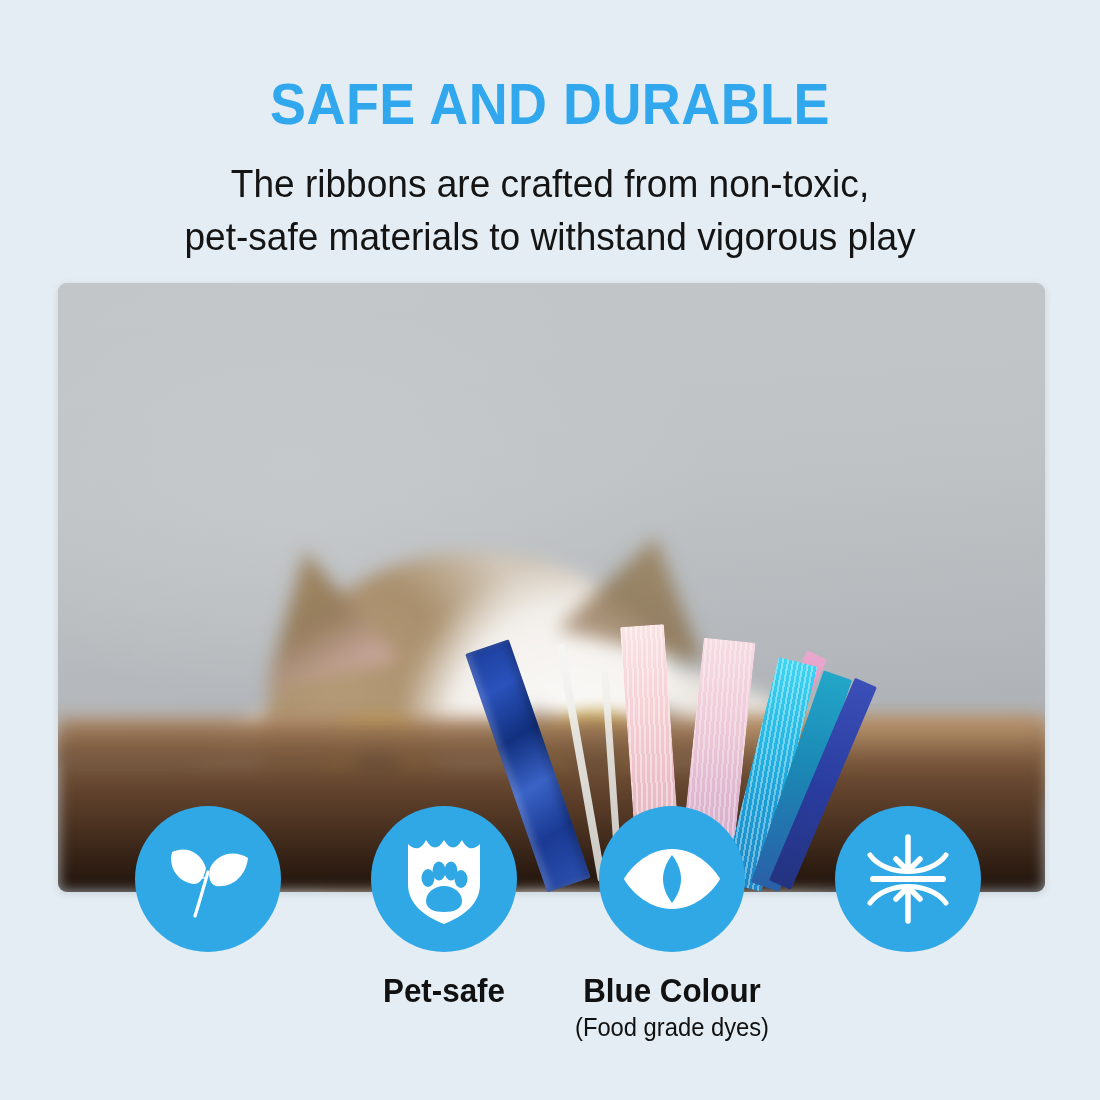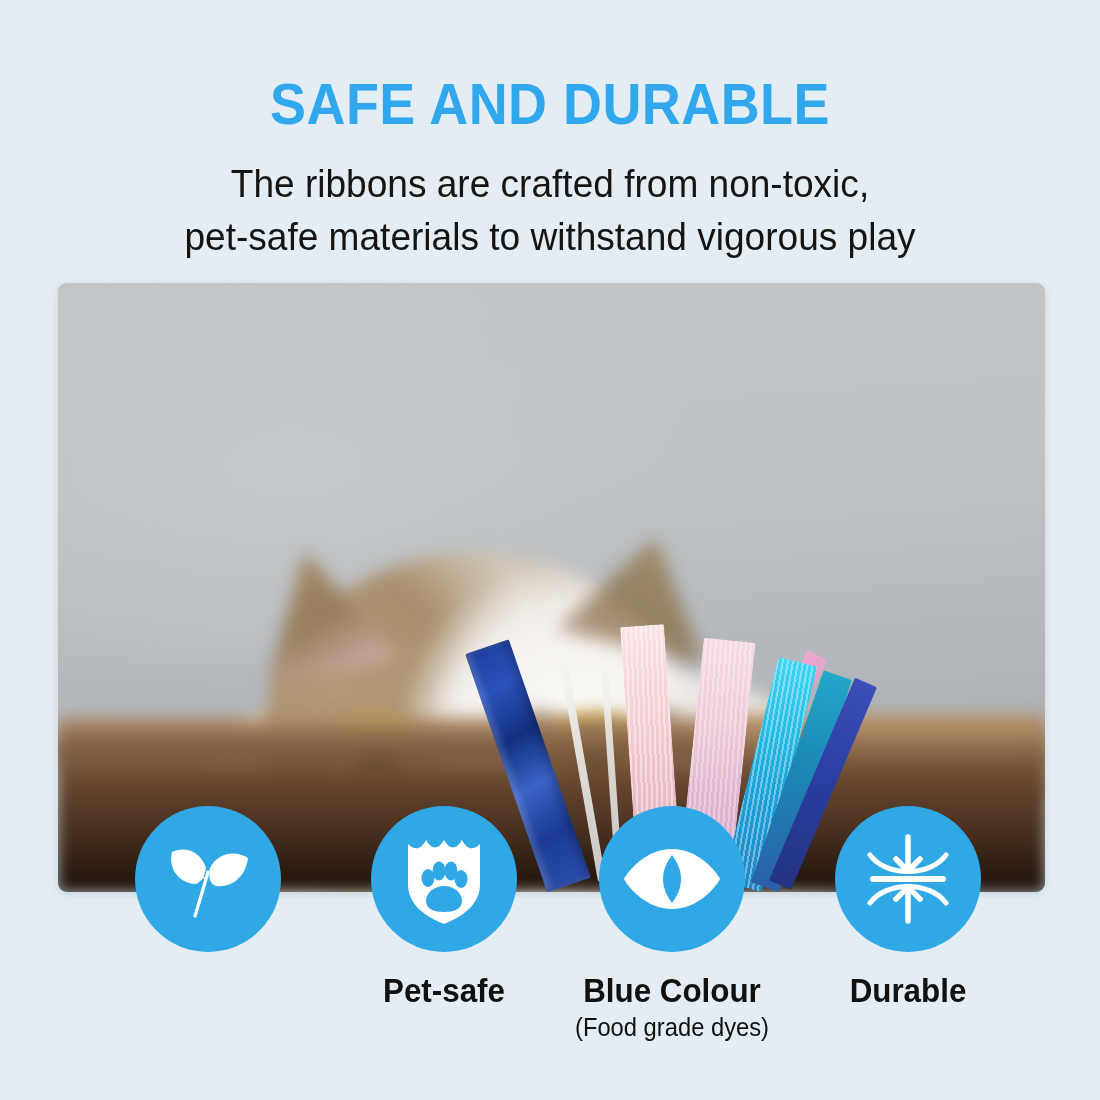--- a/index.html
+++ b/index.html
@@ -376,19 +376,15 @@
     <div class="label-group" style="left:552px; width:240px;">
       <div class="label-title">Blue Colour</div>
       <div class="label-sub">(Food grade dyes)</div>
     </div>
 
     <div class="label-group" style="left:334px; width:220px;">
       <div class="label-title">Pet-safe</div>
       <div class="label-sub"></div>
     </div>
 
-    <div class="label-group" style="left:798px; width:220px;">
-      <div class="label-title">Durable</div>
-      <div class="label-sub"></div>
-    </div>
   </div>
 
 </div>
 
 </body></html>

